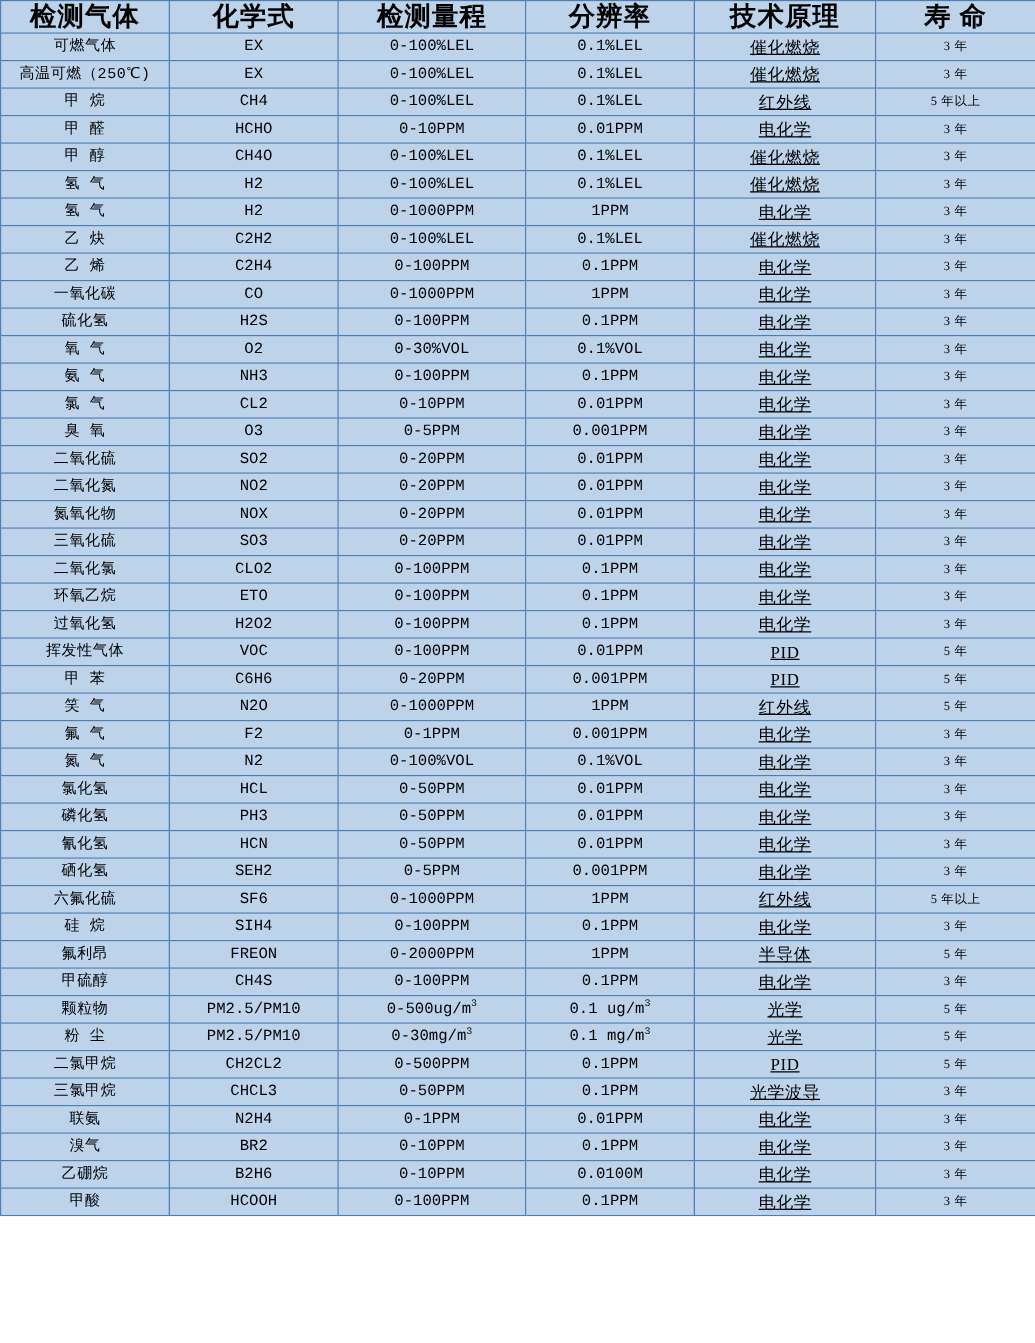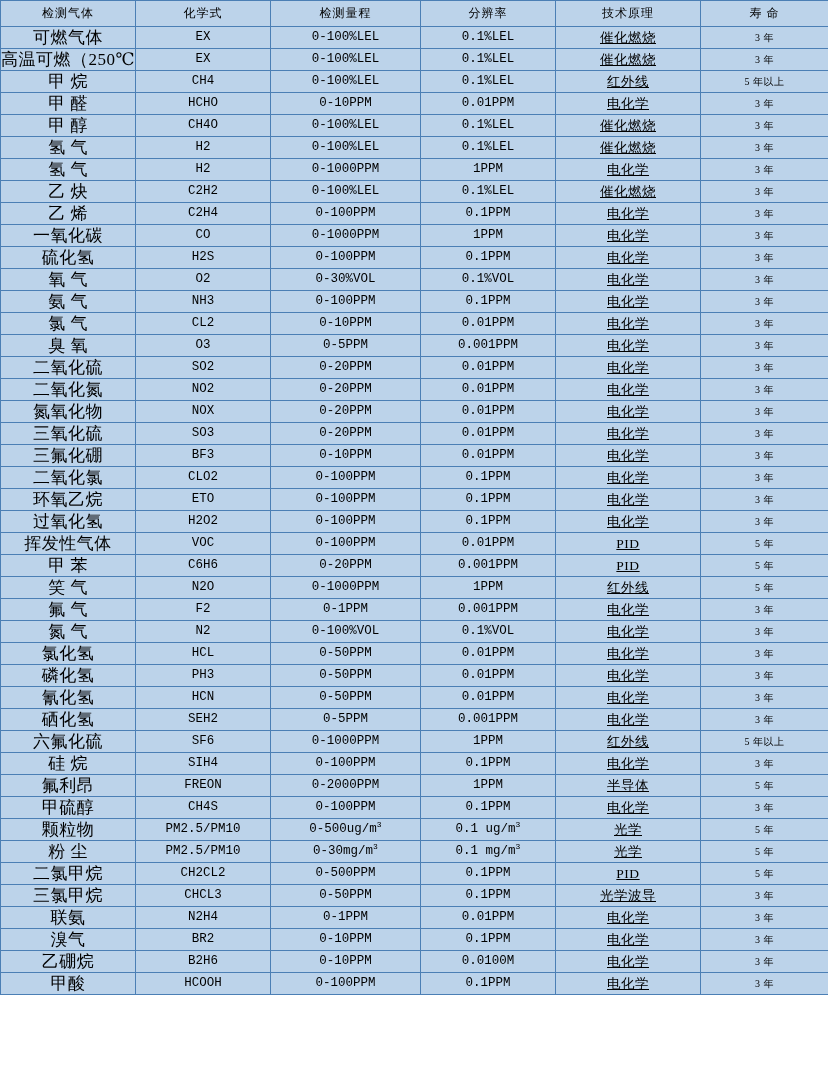--- a/index.html
+++ b/index.html
@@ -29,29 +29,30 @@
     text-align: center;
     vertical-align: middle;
     background: #bcd3ea;
     padding: 0;
     height: 21px;
     line-height: 21px;
     overflow: hidden;
     white-space: nowrap;
   }
   #gas-table th {
-    font-weight: normal;
-    font-size: 12px;
+    font-weight: bold;
+    font-size: 21px;
     height: 25px;
     line-height: 25px;
     letter-spacing: 1px;
   }
   #gas-table td.gas-name {
-    font-size: 17px;
+    font-size: 12px;
     letter-spacing: 0.5px;
+    font-family: Liberation Mono, monospace;
   }
   #gas-table td.formula,
   #gas-table td.range,
   #gas-table td.resolution {
     font-family: "Liberation Mono", "DejaVu Sans Mono", monospace;
     font-size: 12.5px;
   }
   #gas-table td.principle {
     font-size: 13.5px;
     letter-spacing: 0.5px;
@@ -239,28 +240,20 @@
       </tr>
       <tr>
         <td class="gas-name">三氧化硫</td>
         <td class="formula">SO3</td>
         <td class="range">0-20PPM</td>
         <td class="resolution">0.01PPM</td>
         <td class="principle">电化学</td>
         <td class="life">3 年</td>
       </tr>
       <tr>
-        <td class="gas-name">三氟化硼</td>
-        <td class="formula">BF3</td>
-        <td class="range">0-10PPM</td>
-        <td class="resolution">0.01PPM</td>
-        <td class="principle">电化学</td>
-        <td class="life">3 年</td>
-      </tr>
-      <tr>
         <td class="gas-name">二氧化氯</td>
         <td class="formula">CLO2</td>
         <td class="range">0-100PPM</td>
         <td class="resolution">0.1PPM</td>
         <td class="principle">电化学</td>
         <td class="life">3 年</td>
       </tr>
       <tr>
         <td class="gas-name">环氧乙烷</td>
         <td class="formula">ETO</td>

